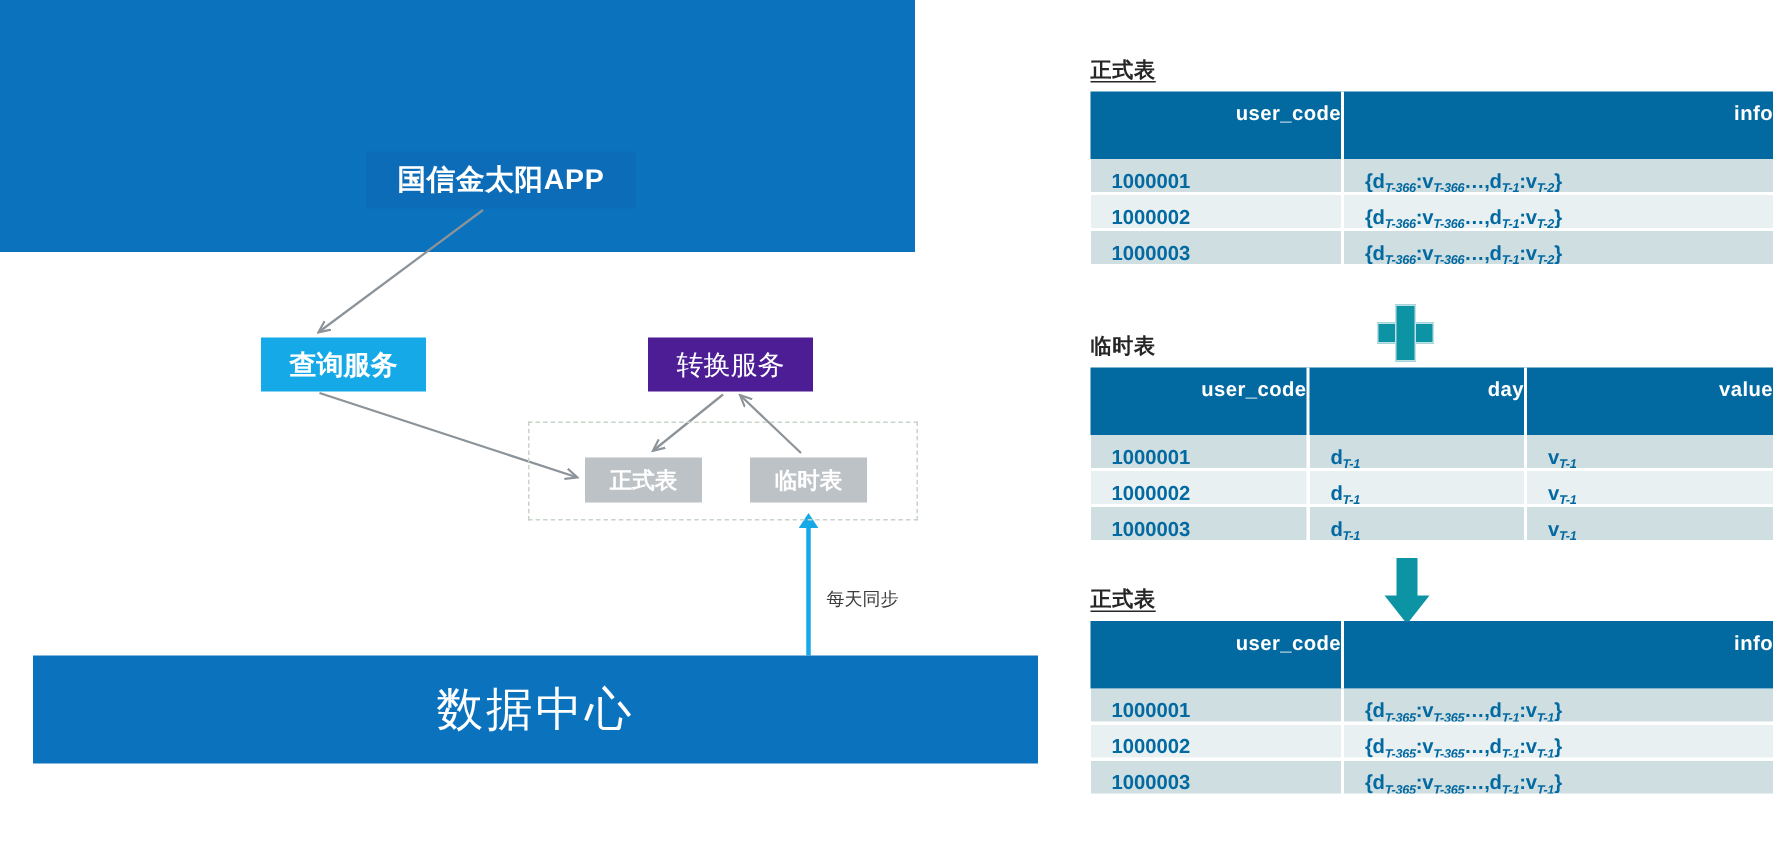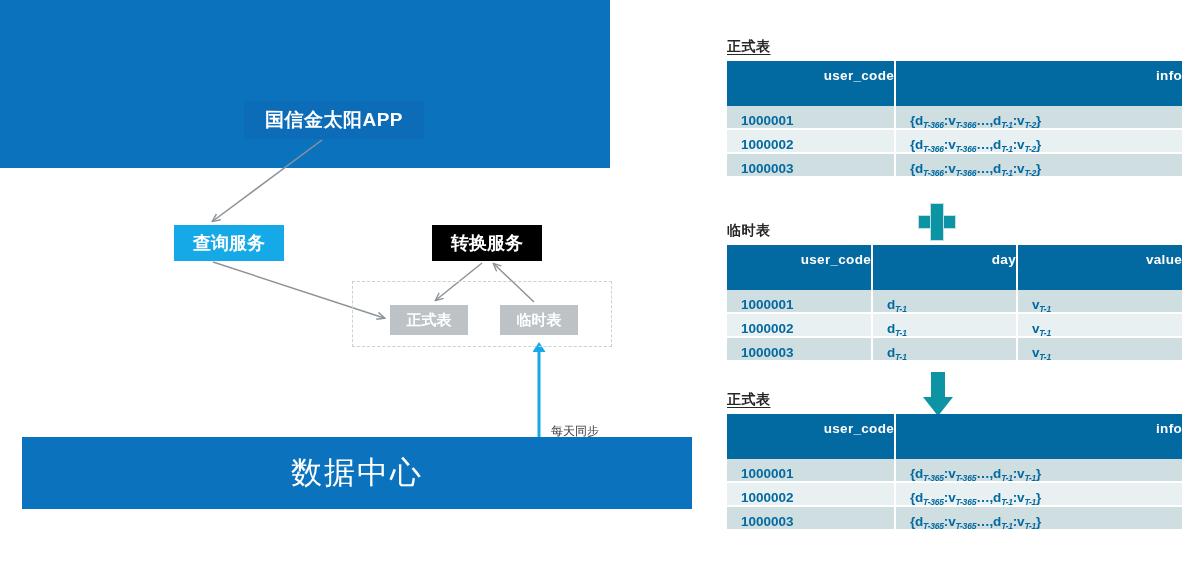--- a/index.html
+++ b/index.html
@@ -65,23 +65,23 @@
     left: 155px; top: 225px;
     width: 110px; height: 36px;
     background: #16A9E8;
     font-size: 18px;
     font-weight: 700;
     margin-left: 19px;
   }
   #convert-box {
     left: 432px; top: 225px;
     width: 110px; height: 36px;
-    background: #000000;
+    background: #4c1d95;
     font-size: 18px;
-    font-weight: 700;
+    font-weight: 400;
   }
 
   #dashed-group {
     position: absolute;
     left: 352px; top: 281px;
     width: 260px; height: 66px;
     border: 1px dashed #C9D4C9;
     box-sizing: border-box;
   }
 
@@ -99,21 +99,20 @@
     left: 500px; top: 305px;
     width: 78px; height: 30px;
   }
 
   #sync-label {
     position: absolute;
     left: 551px; top: 391px;
     font-size: 12px;
     color: #3C3C3C;
     white-space: nowrap;
-    margin-top: 32px;
   }
 
   #dc-bar {
     position: absolute;
     left: 22px; top: 437px;
     width: 670px; height: 72px;
     background: #0B72BE;
     display: flex;
     align-items: center;
     justify-content: center;

